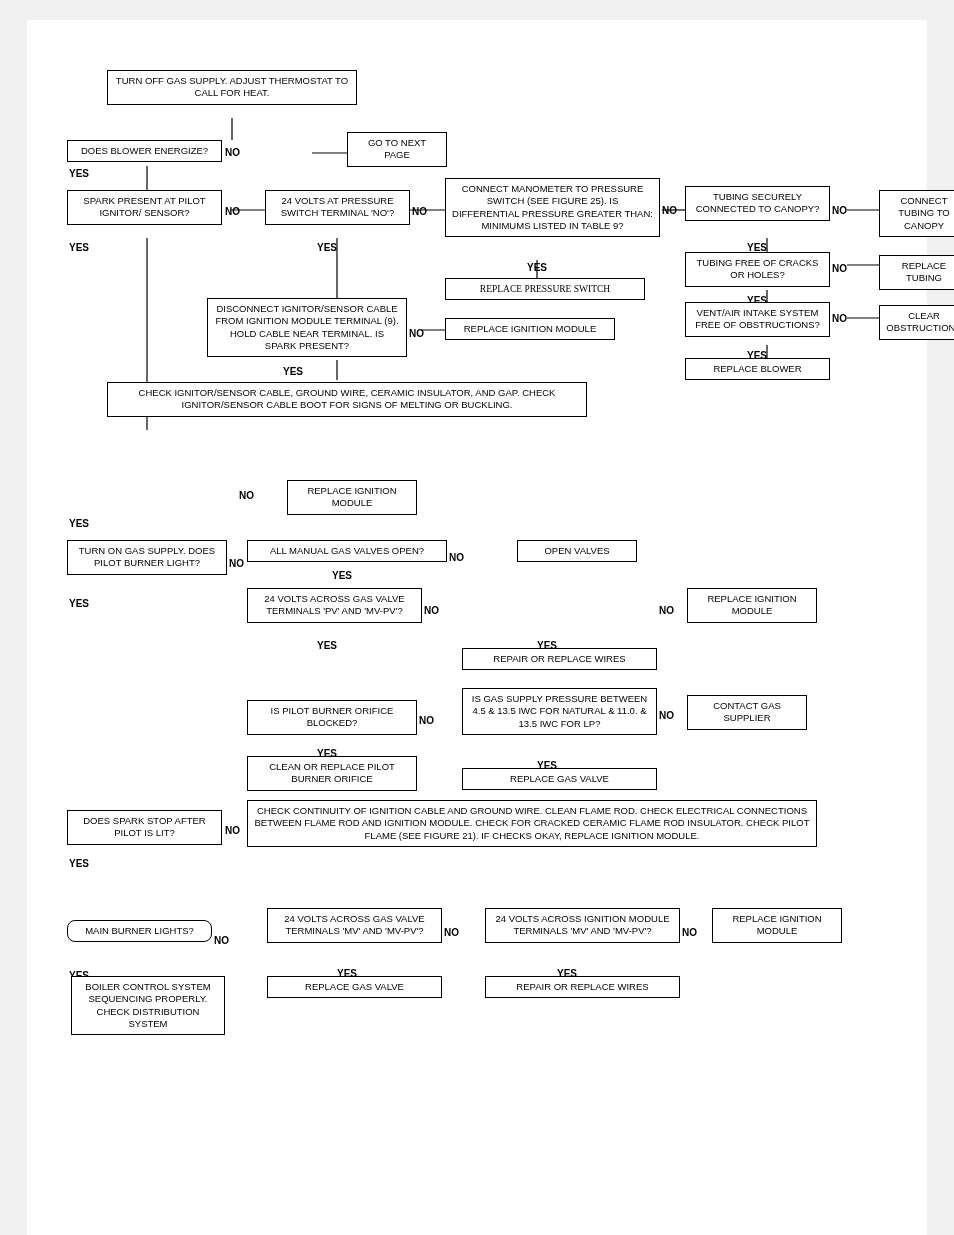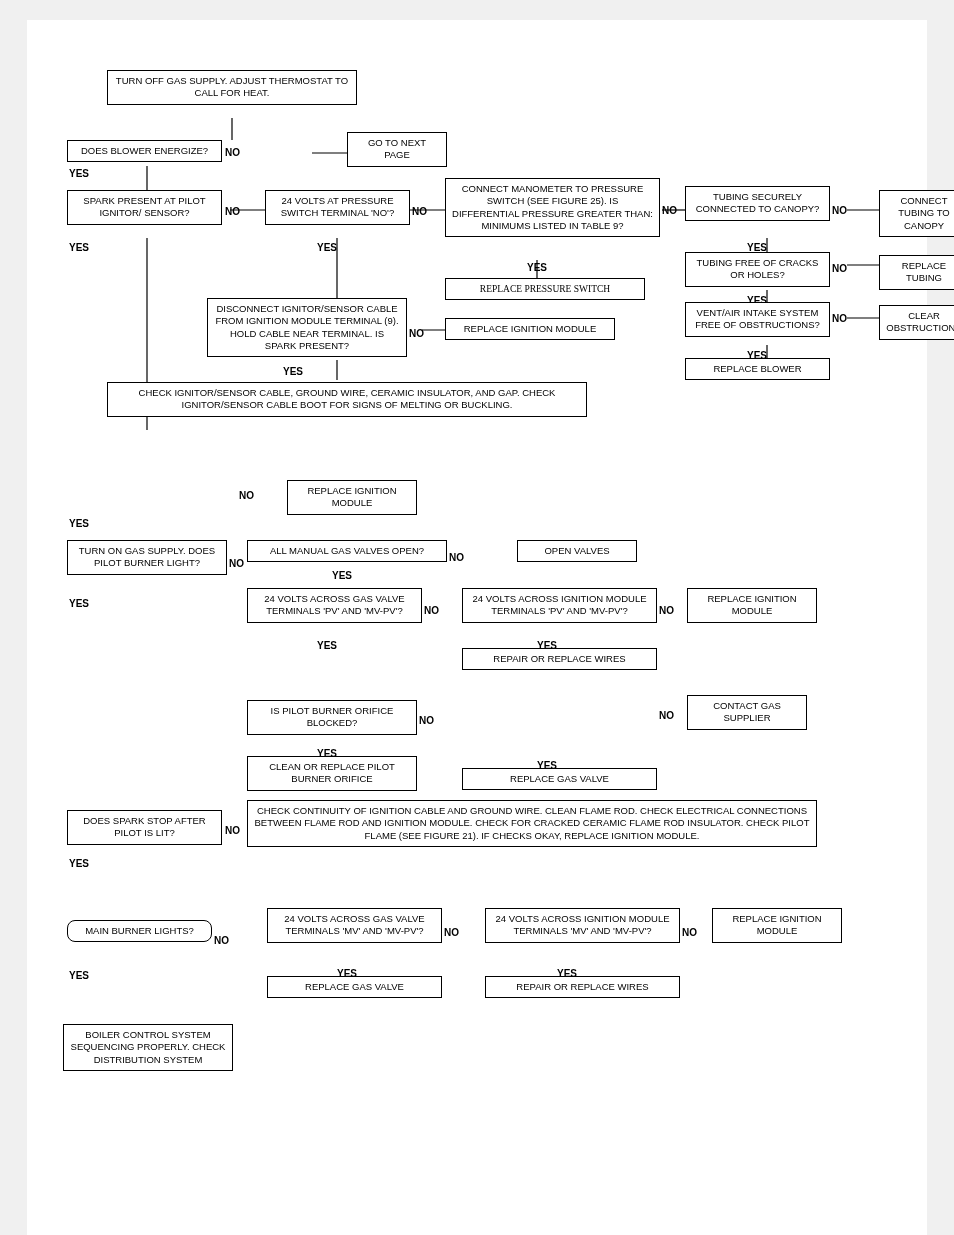--- a/index.html
+++ b/index.html
@@ -177,34 +177,35 @@
     <div class="box" style="left:20px; top:490px; width:160px;">TURN ON GAS SUPPLY.
 DOES PILOT BURNER
 LIGHT?</div>
     <span class="connector-label" style="left:182px; top:508px;">NO</span>
     <span class="connector-label" style="left:22px; top:548px;">YES</span>
 
     <div class="box" style="left:200px; top:538px; width:175px;">24 VOLTS ACROSS GAS
 VALVE TERMINALS 'PV'
 AND 'MV-PV'?</div>
     <span class="connector-label" style="left:377px; top:555px;">NO</span>
-    <div class="box" style="left:415px; top:538px; width:195px;">24 VOLTS ACROSS IGNITION
-MODULE TERMINALS 'PV' AND
-'MV-PV'?</div>
     <span class="connector-label" style="left:612px; top:555px;">NO</span>
     <div class="box" style="left:640px; top:538px; width:130px;">REPLACE IGNITION
 MODULE</div>
     <span class="connector-label" style="left:270px; top:590px;">YES</span>
     <span class="connector-label" style="left:490px; top:590px;">YES</span>
 
     <div class="box" style="left:415px; top:598px; width:195px;">REPAIR OR REPLACE WIRES</div>
 
     <div class="box" style="left:200px; top:650px; width:170px;">IS PILOT BURNER ORIFICE
 BLOCKED?</div>
     <span class="connector-label" style="left:372px; top:665px;">NO</span>
+    <div class="box" style="left:415px; top:638px; width:195px;">IS GAS SUPPLY PRESSURE
+BETWEEN 4.5 &amp; 13.5 IWC FOR
+NATURAL &amp; 11.0. &amp; 13.5 IWC FOR
+LP?</div>
     <span class="connector-label" style="left:612px; top:660px;">NO</span>
     <div class="box" style="left:640px; top:645px; width:120px;">CONTACT GAS
 SUPPLIER</div>
     <span class="connector-label" style="left:270px; top:698px;">YES</span>
     <span class="connector-label" style="left:490px; top:710px;">YES</span>
 
     <div class="box" style="left:200px; top:706px; width:170px;">CLEAN OR REPLACE PILOT
 BURNER ORIFICE</div>
 
     <div class="box" style="left:415px; top:718px; width:195px;">REPLACE GAS VALVE</div>
@@ -231,19 +232,19 @@
     <div class="box" style="left:665px; top:858px; width:130px;">REPLACE IGNITION
 MODULE</div>
     <span class="connector-label" style="left:22px; top:920px;">YES</span>
     <span class="connector-label" style="left:290px; top:918px;">YES</span>
     <span class="connector-label" style="left:510px; top:918px;">YES</span>
 
     <div class="box" style="left:220px; top:926px; width:175px;">REPLACE GAS VALVE</div>
 
     <div class="box" style="left:438px; top:926px; width:195px;">REPAIR OR REPLACE WIRES</div>
 
-    <div class="box" style="left:16px; top:926px; width:170px;margin-top:48px;">BOILER CONTROL SYSTEM
+    <div class="box" style="left:24px; top:926px; width:154px;">BOILER CONTROL SYSTEM
 SEQUENCING PROPERLY.
 CHECK DISTRIBUTION
 SYSTEM</div>
 
   </div>
 </div>
 
 </body></html>

